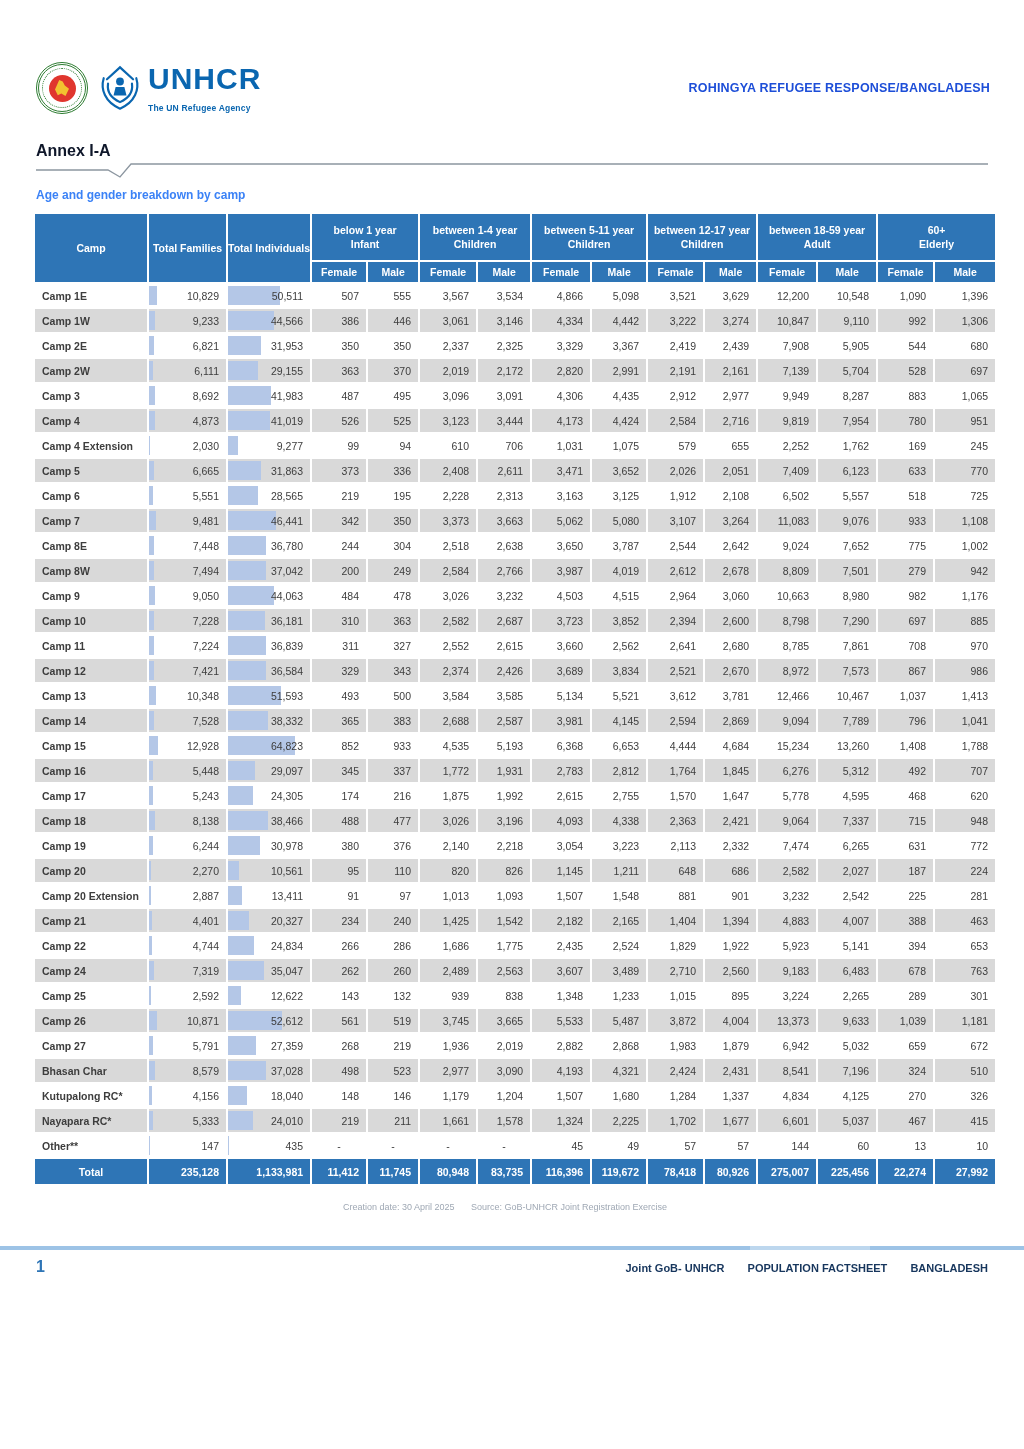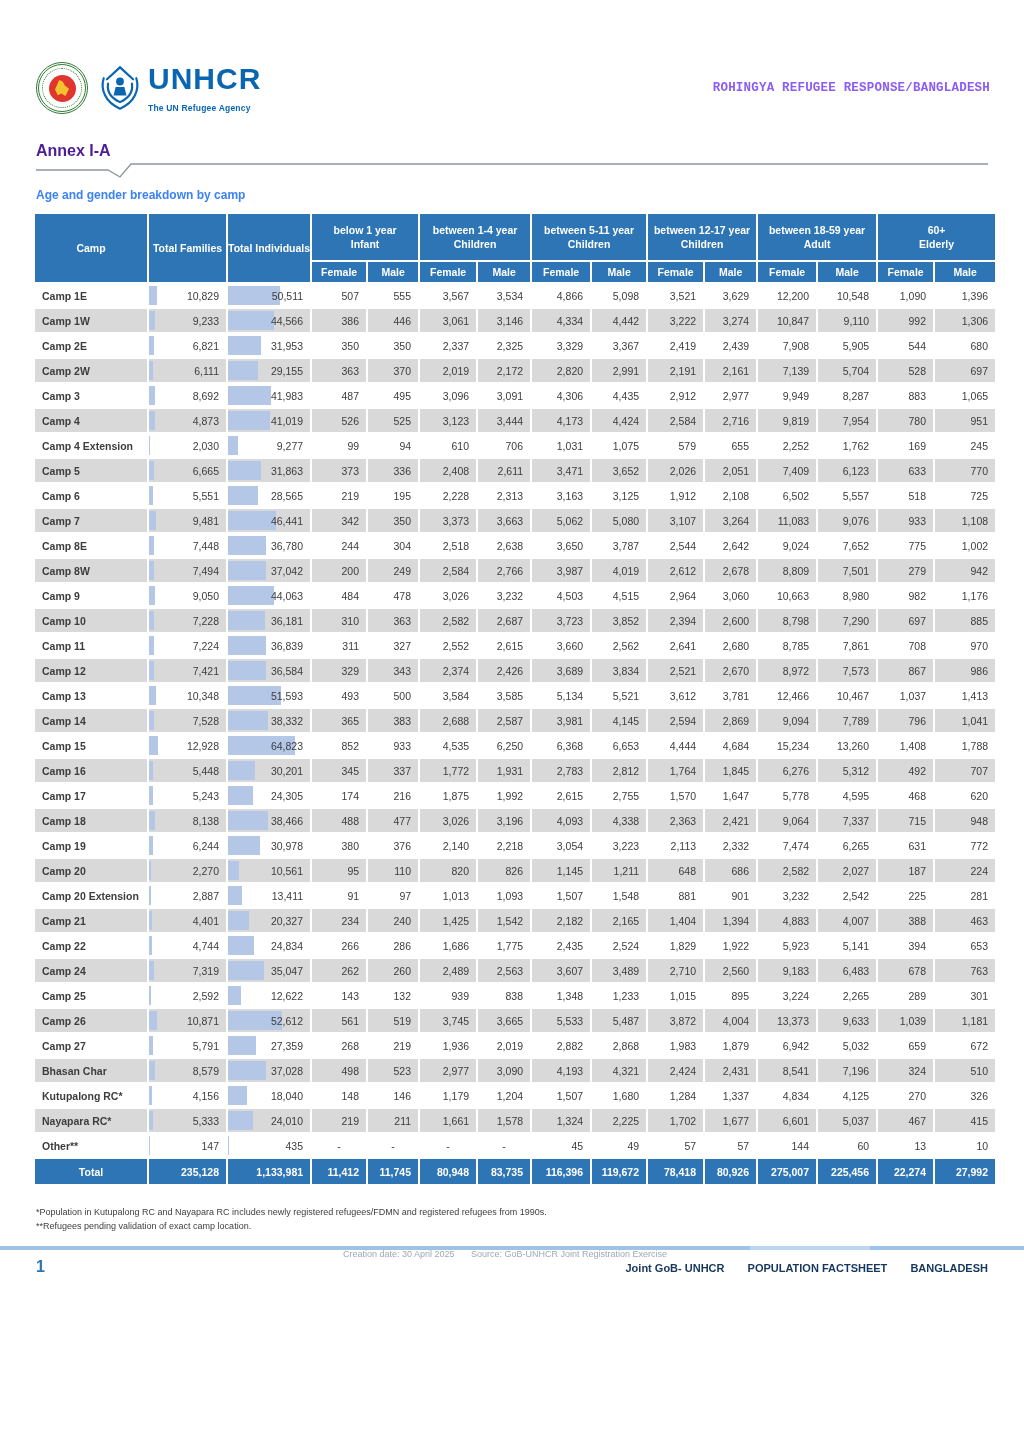--- a/index.html
+++ b/index.html
@@ -15,23 +15,23 @@
   .gov-seal .red-disc { position:absolute; left:50%; top:50%; width:27px; height:27px; margin:-13.5px 0 0 -13.5px; border-radius:50%; background:#e0362e; }
   .gov-seal .map { position:absolute; left:50%; top:50%; width:14px; height:16px; margin:-8px 0 0 -7px; background:#f2c230;
       clip-path:polygon(30% 0,55% 10%,70% 35%,100% 55%,75% 100%,45% 85%,20% 95%,0 60%,15% 30%); }
 
   
   .unhcr-logo { display:flex; align-items:center; gap:6px; }
   .unhcr-text { display:flex; flex-direction:column; line-height:1; }
   .unhcr-name { color:#0a66b0; font-weight:bold; font-size:30px; letter-spacing:1px; }
   .unhcr-tagline { color:#0a66b0; font-size:8.5px; margin-top:10px; letter-spacing:0.2px;font-weight:bold; }
 
-  .header-right { color:#8b5cf6; font-weight:bold; font-size:12.5px; letter-spacing:0.2px;font-family:Liberation Mono, monospace; }
-
-  .annex { margin:28px 36px 0; color:#4c1d95; font-weight:bold; font-size:16px; }
+  .header-right { color:#1d4ed8; font-weight:bold; font-size:12.5px; letter-spacing:0.2px; }
+
+  .annex { margin:28px 36px 0; color:#0f172a; font-weight:bold; font-size:16px; }
   .divider { display:block; margin:2px 36px 0; }
 
   .doc-title { margin:8px 36px 0; color:#3b82f6; font-weight:bold; font-size:12px; }
 
   table.data { border-collapse:separate; border-spacing:2px; margin:10px 0 0 33px; table-layout:fixed; }
   table.data th, table.data td { font-size:10.5px; overflow:hidden; white-space:nowrap; }
 
   th.chead, th.ghead, th.shead { background:#2e75b6; color:#fff; font-weight:bold; text-align:center; vertical-align:middle; }
   th.chead { font-size:10.5px; }
   th.ghead { height:46px; line-height:1.35; }
@@ -450,34 +450,34 @@
           <td class="num">796</td>
           <td class="num">1,041</td>
         </tr>
         <tr class="data-row">
           <td class="camp">Camp 15</td>
           <td class="barcell"><div class="bar" style="width:9.0px"></div><span class="v">12,928</span></td>
           <td class="barcell"><div class="bar" style="width:67.0px"></div><span class="v">64,823</span></td>
           <td class="num">852</td>
           <td class="num">933</td>
           <td class="num">4,535</td>
-          <td class="num">6,250</td>
+          <td class="num">5,193</td>
           <td class="num">6,368</td>
           <td class="num">6,653</td>
           <td class="num">4,444</td>
           <td class="num">4,684</td>
           <td class="num">15,234</td>
           <td class="num">13,260</td>
           <td class="num">1,408</td>
           <td class="num">1,788</td>
         </tr>
         <tr class="data-row striped">
           <td class="camp">Camp 16</td>
           <td class="barcell"><div class="bar" style="width:3.8px"></div><span class="v">5,448</span></td>
-          <td class="barcell"><div class="bar" style="width:27.3px"></div><span class="v">30,201</span></td>
+          <td class="barcell"><div class="bar" style="width:27.3px"></div><span class="v">29,097</span></td>
           <td class="num">345</td>
           <td class="num">337</td>
           <td class="num">1,772</td>
           <td class="num">1,931</td>
           <td class="num">2,783</td>
           <td class="num">2,812</td>
           <td class="num">1,764</td>
           <td class="num">1,845</td>
           <td class="num">6,276</td>
           <td class="num">5,312</td>
@@ -752,24 +752,20 @@
           <td class="num">78,418</td>
           <td class="num">80,926</td>
           <td class="num">275,007</td>
           <td class="num">225,456</td>
           <td class="num">22,274</td>
           <td class="num">27,992</td>
         </tr>
       </tbody>
     </table>
 
-  <div class="footnotes">
-    <div>*Population in Kutupalong RC and Nayapara RC includes newly registered refugees/FDMN and registered refugees from 1990s.</div>
-    <div>**Refugees pending validation of exact camp location.</div>
-  </div>
 
   <div class="creation">
     <span>Creation date: 30 April 2025</span>
     <span>Source: GoB-UNHCR Joint Registration Exercise</span>
   </div>
 
   <div class="footer-bar">
       <div class="seg"></div>
     </div>
   <div class="page-num">1</div>

